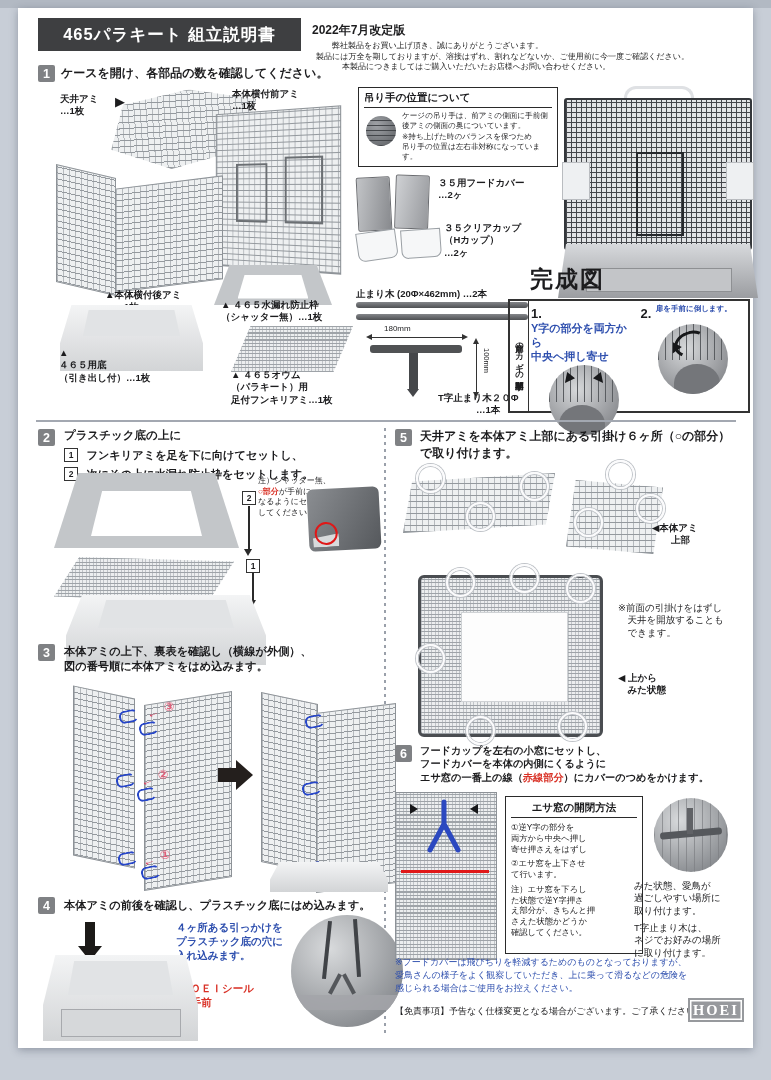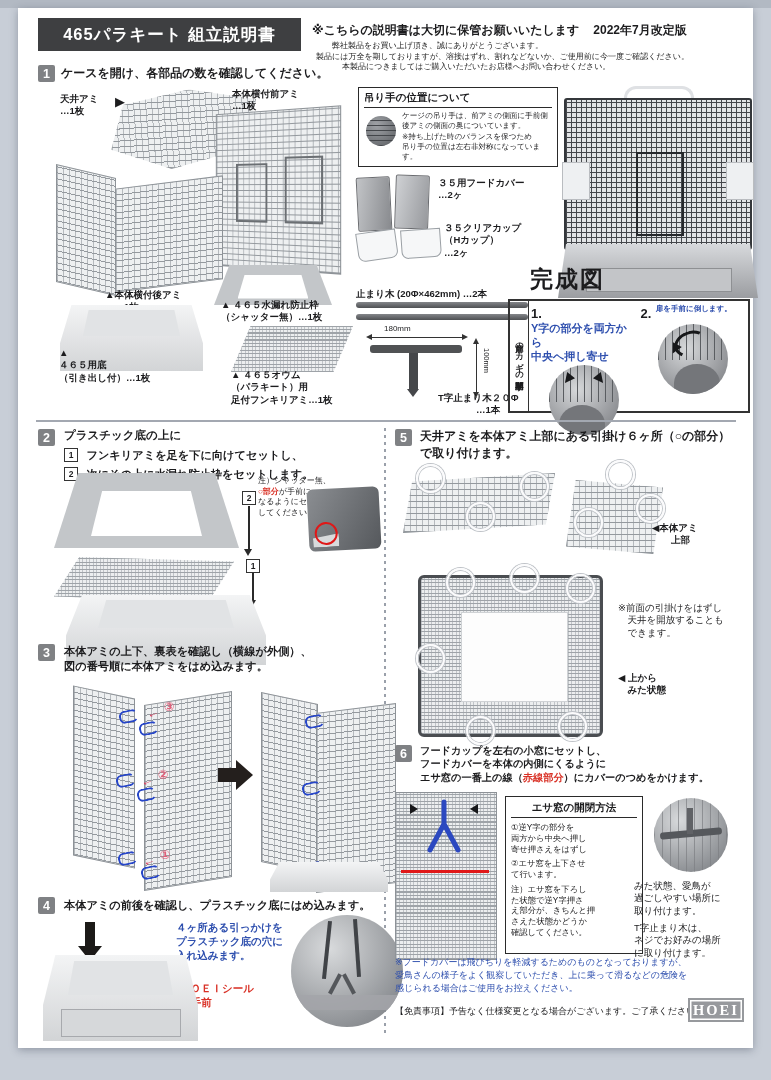--- a/index.html
+++ b/index.html
@@ -45,21 +45,20 @@
 </style>
 </head>
 <body>
 
 <div class="canvas">
   <div class="topstrip"></div>
   <div class="page">
 
     <div class="abs title-box" style="left:20px;top:10px;width:263px;height:33px">465パラキート 組立説明書</div>
     <div class="abs b" style="left:294px;top:14px;font-size:12px;display:flex;gap:14px">
-      <span>※こちらの説明書は大切に保管お願いいたします</span>
       <span>2022年7月改定版</span>
     </div>
     <div class="abs t8" style="left:298px;top:33px;color:#222">
       <div style="margin-left:16px">弊社製品をお買い上げ頂き、誠にありがとうございます。</div>
       <div>製品には万全を期しておりますが、溶接はずれ、割れなどないか、ご使用前に今一度ご確認ください。</div>
       <div style="margin-left:26px">本製品につきましてはご購入いただいたお店様へお問い合わせください。</div>
     </div>
 
     <div class="abs badge" style="left:20px;top:57px">1</div>
     <div class="abs b t12" style="left:43px;top:58px">ケースを開け、各部品の数を確認してください。</div>

